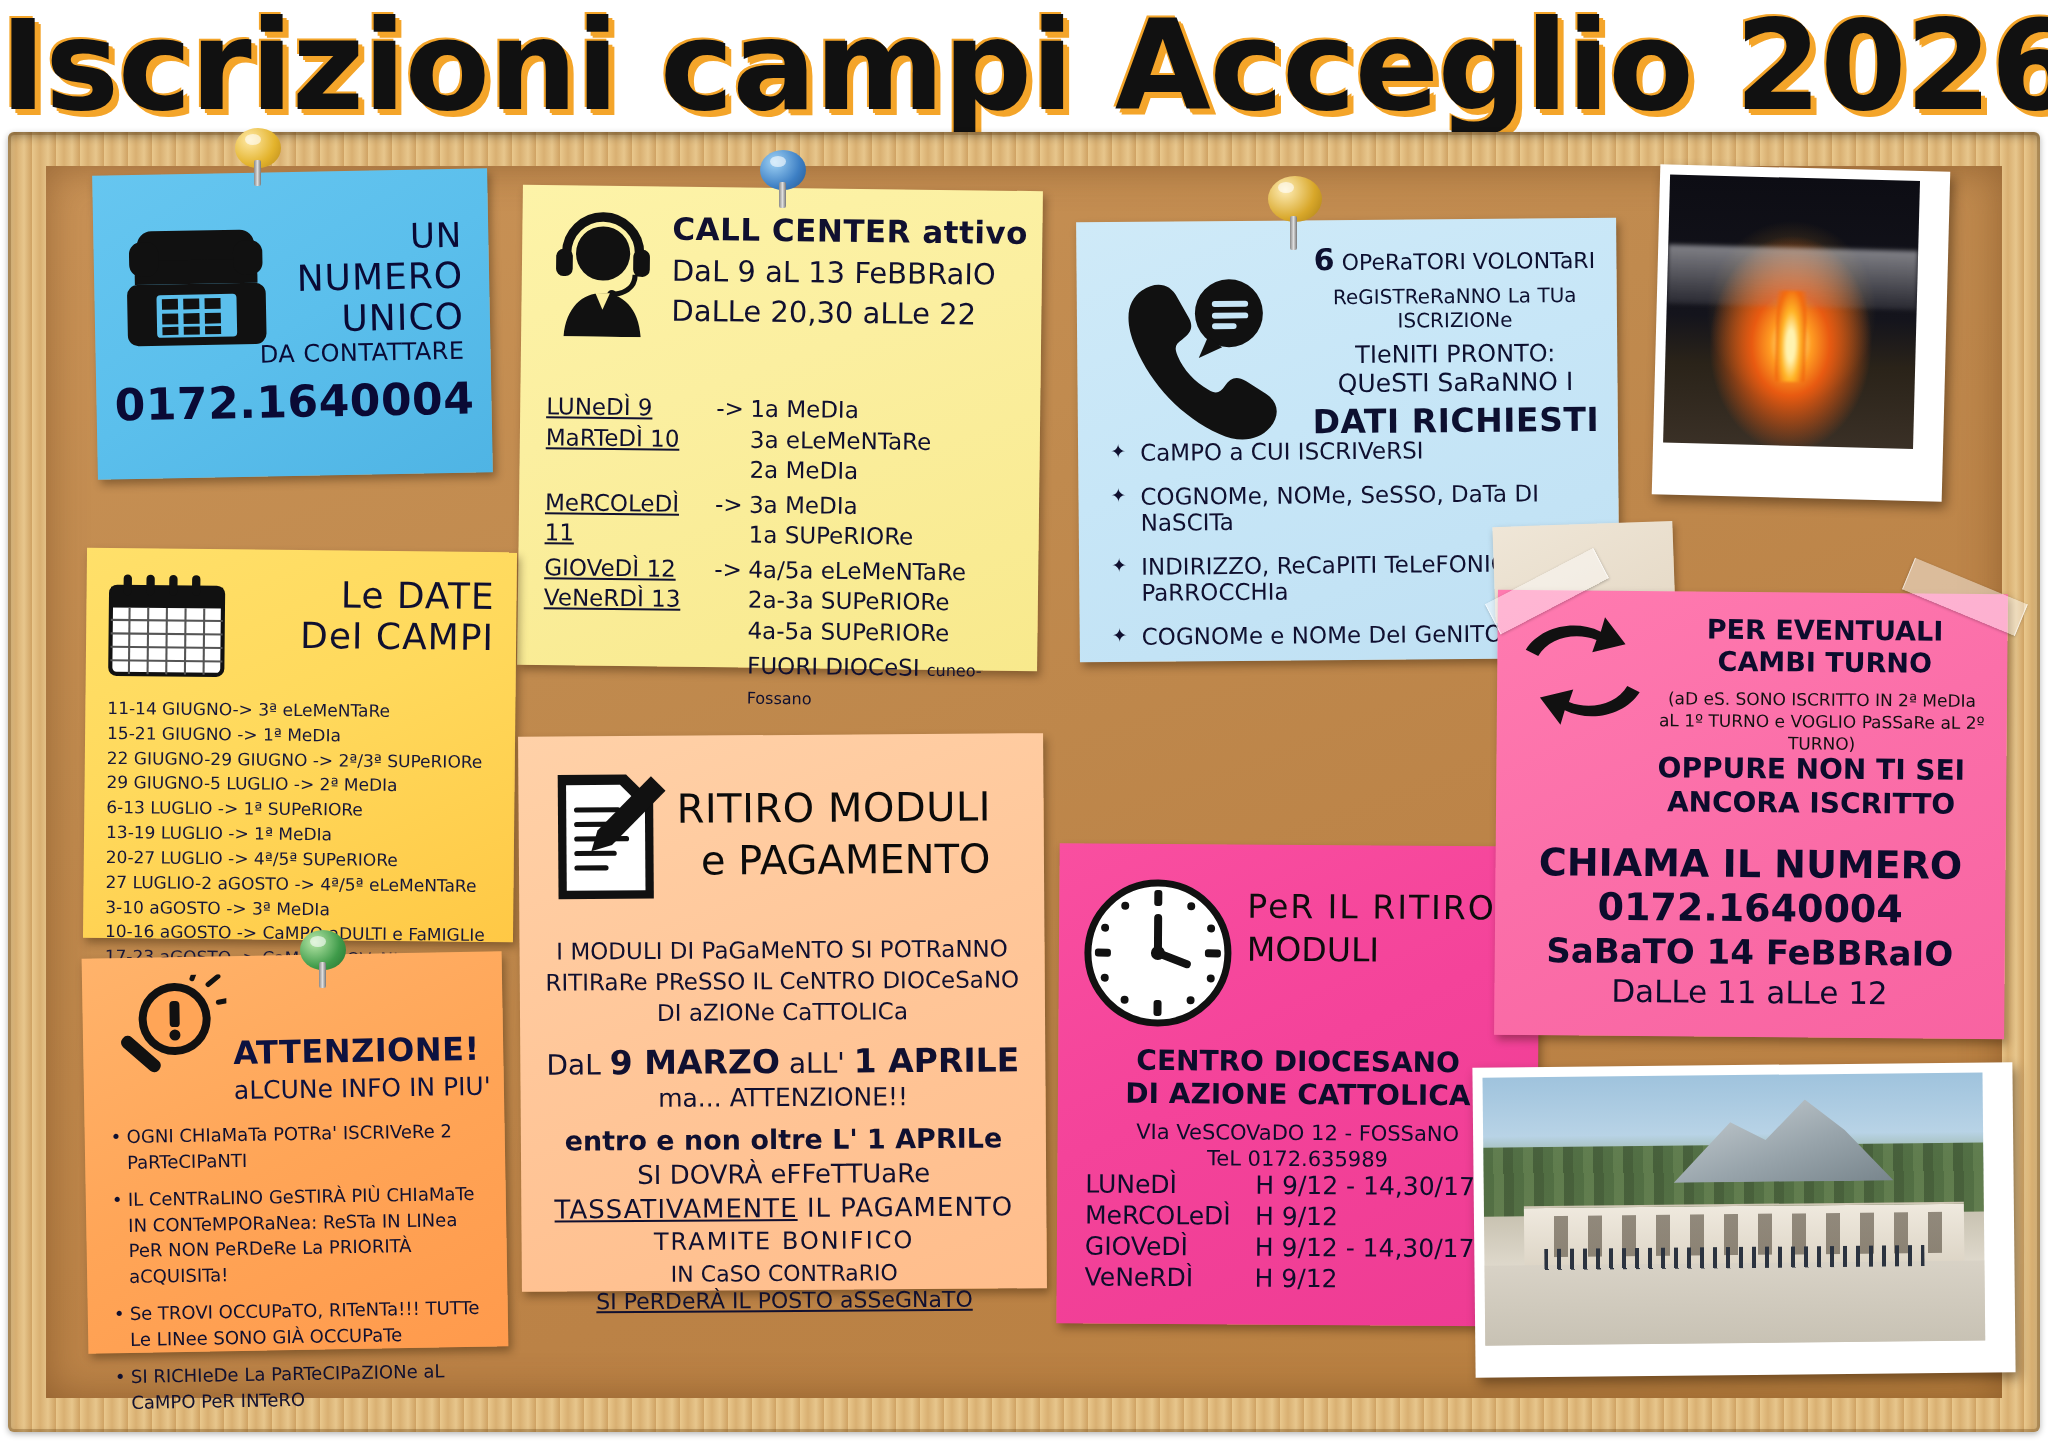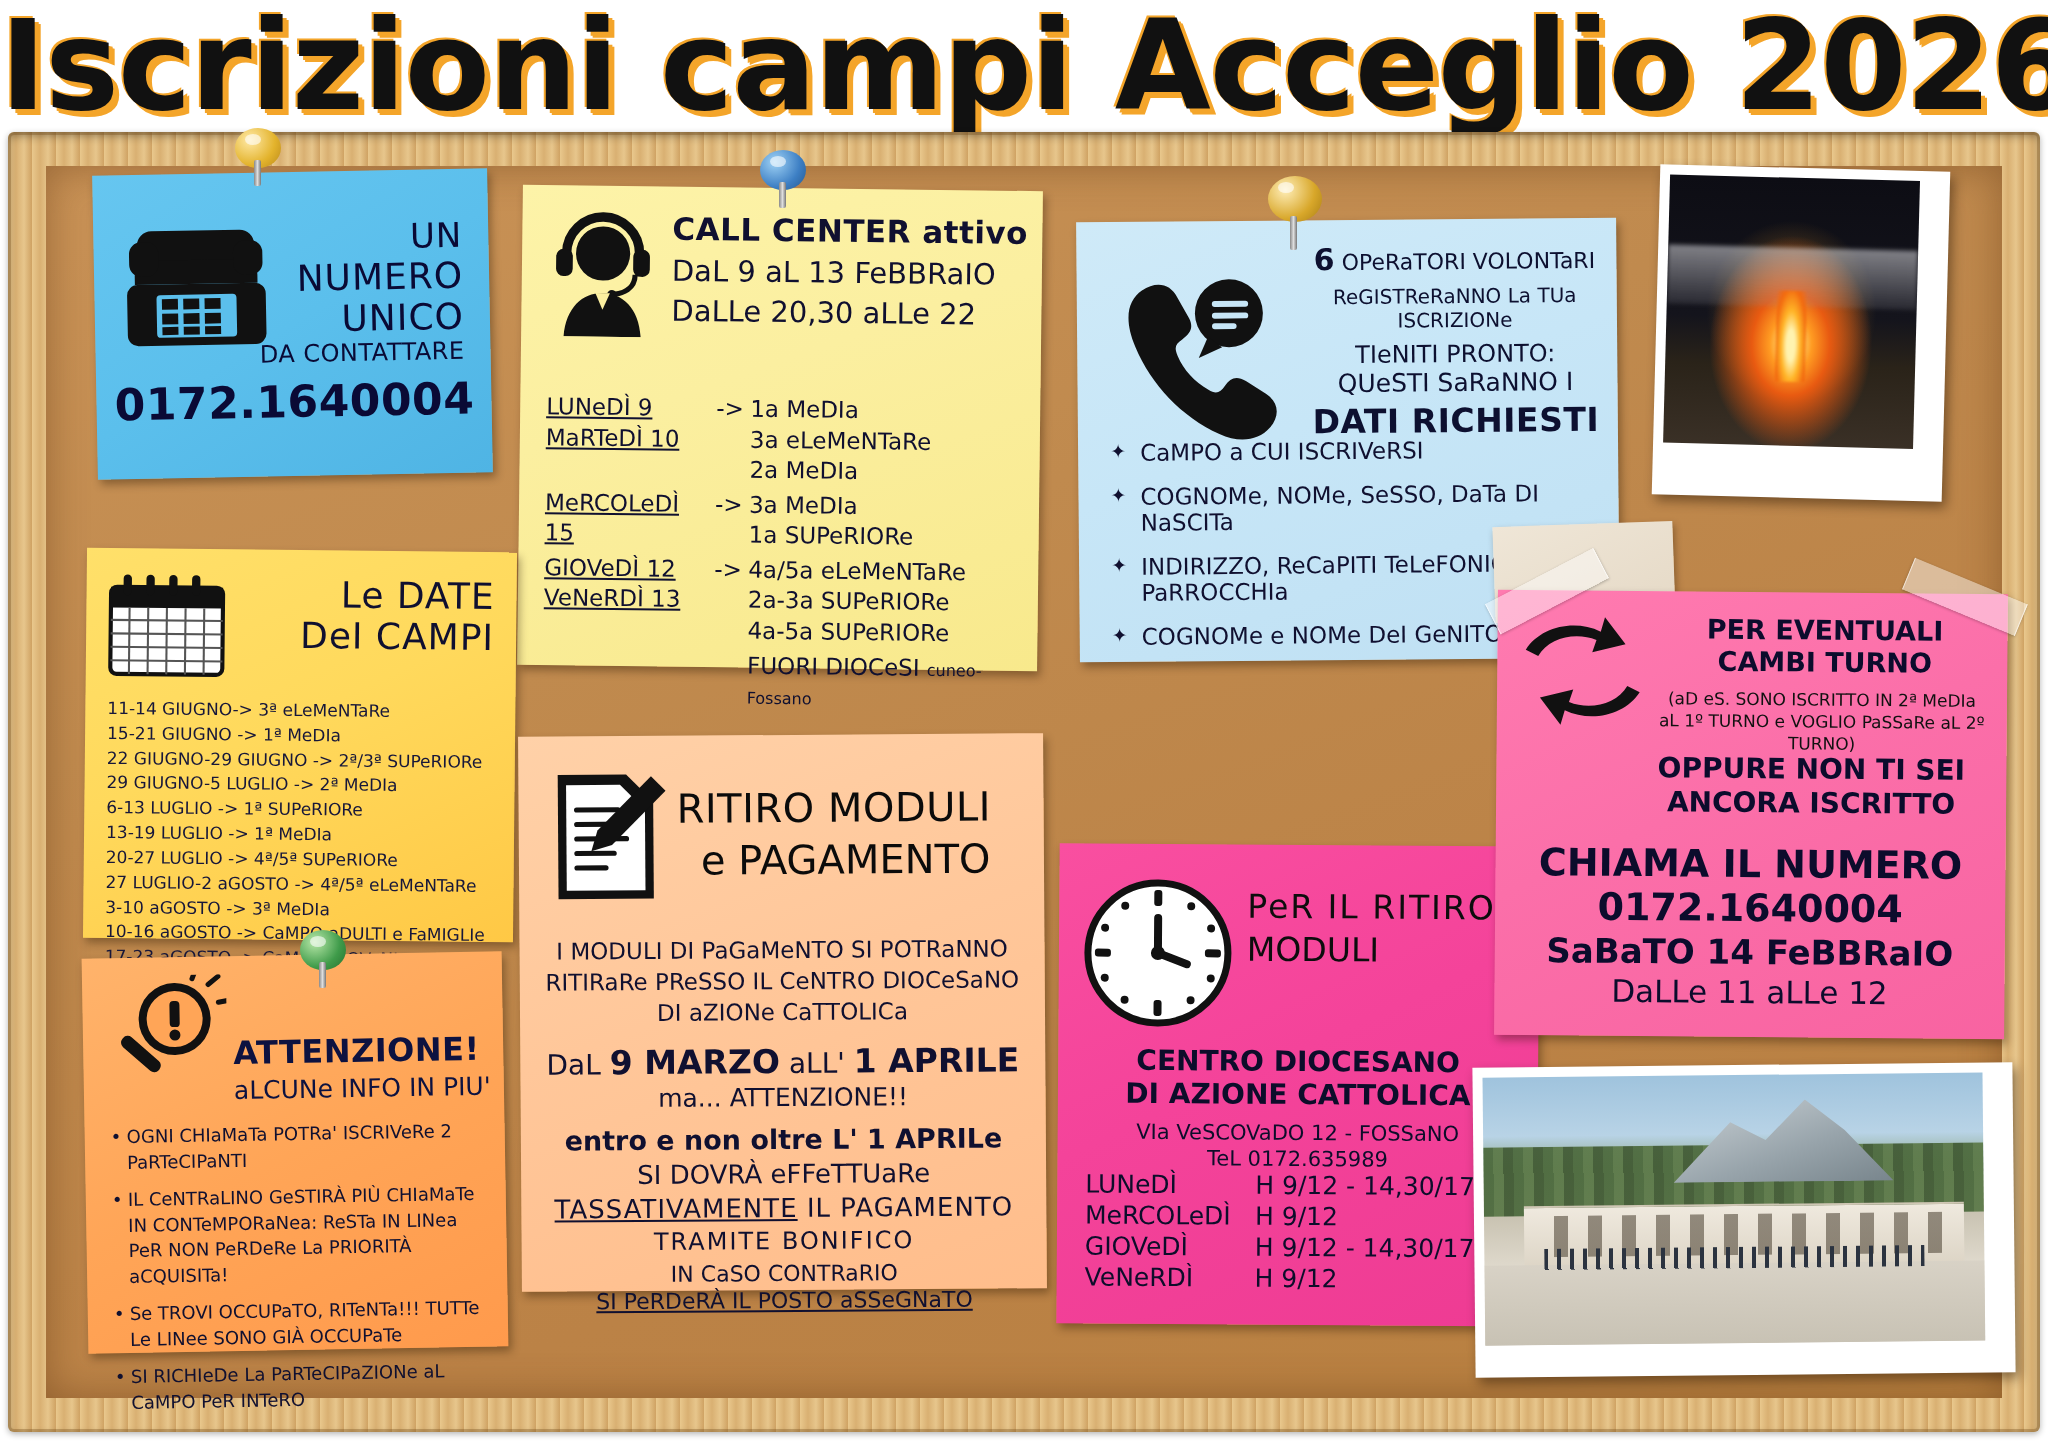--- a/index.html
+++ b/index.html
@@ -342,21 +342,21 @@
         </div>
         <div class="arr">-&gt;</div>
         <div class="val">
           <span>1a MeDIa</span><br>
           <span>3a eLeMeNTaRe</span><br>
           <span>2a MeDIa</span>
         </div>
       </div>
       <div class="row">
         <div class="day">
-          <u>MeRCOLeDÌ 15</u>
+          <u>MeRCOLeDÌ 11</u>
         </div>
         <div class="arr">-&gt;</div>
         <div class="val">
           <span>3a MeDIa</span><br>
           <span>1a SUPeRIORe</span>
         </div>
       </div>
       <div class="row">
         <div class="day">
           <u>GIOVeDÌ 12</u><br>

